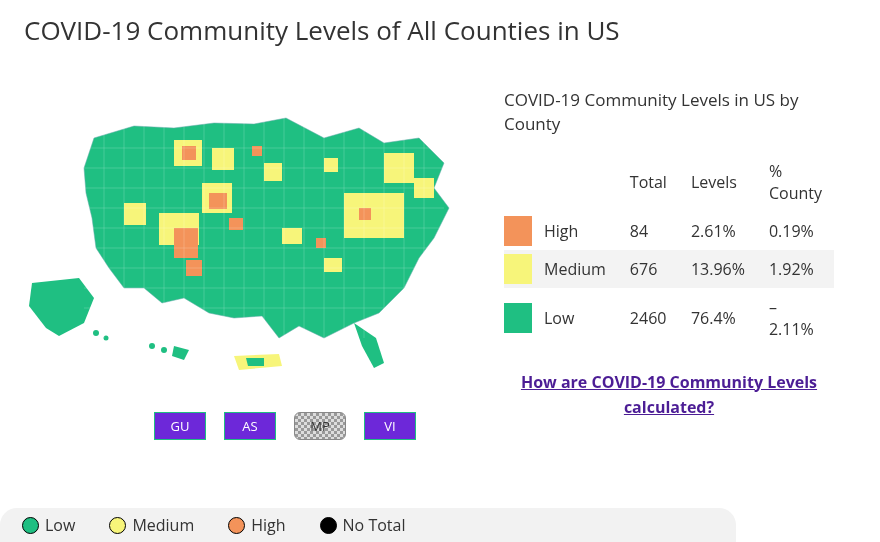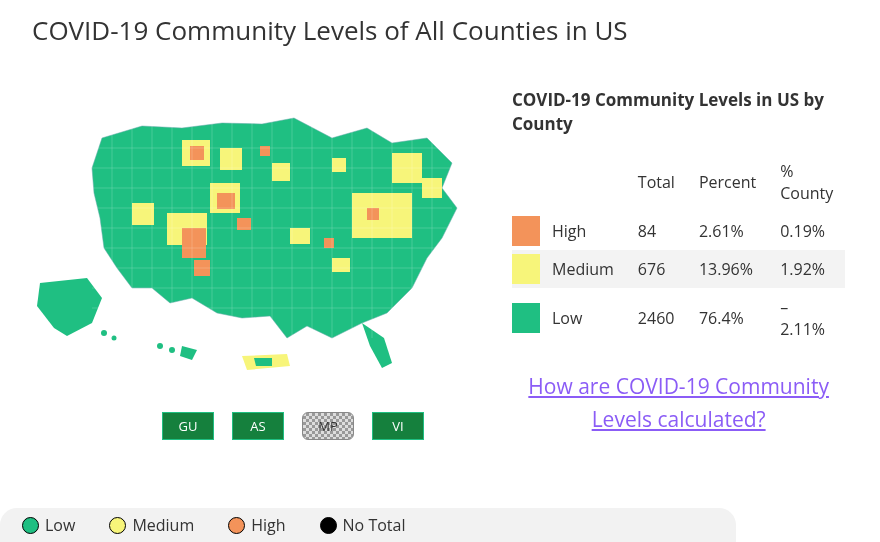--- a/index.html
+++ b/index.html
@@ -1,37 +1,37 @@
 <!DOCTYPE html>
 <html><head>
 <meta charset="utf-8">
 <style>
   html,body{margin:0;padding:0;font-family:"Open Sans","Helvetica Neue",Arial,sans-serif;color:#333;background:#fff;}
-  .page{width:736px;height:542px;position:relative;box-sizing:border-box;padding:12px 20px 0 32px;}
+  .page{width:736px;height:542px;position:relative;box-sizing:border-box;padding:12px 20px 0 24px;}
   .title{font-size:26px;font-weight:400;color:#333;margin:0 0 40px 0;}
   .content{display:flex;align-items:flex-start;}
   .map-col{width:480px;}
   .map-box{position:relative;width:460px;height:300px;}
   .map-svg{width:460px;height:300px;}
   .terr-row{display:flex;gap:18px;margin:24px 0 0 130px;}
   .terr{width:52px;height:28px;display:flex;align-items:center;justify-content:center;font-size:13px;border:1px solid #888;box-sizing:border-box;}
-  .terr.low{background:#15803d;color:#fff;border-color:#1fbf82;}
+  .terr.low{background:#6d28d9;color:#fff;border-color:#1fbf82;}
   .terr.nodata{background:repeating-conic-gradient(#999 0 25%,#ddd 0 50%) 0 0/6px 6px;color:#333;border-radius:6px;}
   .side{flex:1;padding-left:20px;padding-top:0;}
-  .side-title{font-size:17px;color:#333;margin:0 0 20px 0;line-height:1.4;font-weight:700;}
+  .side-title{font-size:17px;color:#333;margin:0 0 20px 0;line-height:1.4;font-weight:400;}
   table.levels{border-collapse:collapse;font-size:16px;color:#333;}
   table.levels th{font-weight:400;text-align:left;padding:4px 12px 8px 12px;color:#333;}
   table.levels td{padding:8px 12px;}
   .swatch-cell{width:28px;padding:0!important;}
   .swatch{width:28px;height:30px;display:block;}
   .sw-high{background:#f3935a;}
   .sw-med{background:#f7f57a;}
   .sw-low{background:#1fbf82;}
   tr.row-med td{background:#f3f3f3;}
-  .calc-link{display:block;text-align:center;color:#8b5cf6;text-decoration:underline;font-size:21px;margin-top:22px;line-height:1.6;}
+  .calc-link{display:block;text-align:center;color:#4c1d95;text-decoration:underline;font-size:16px;margin-top:22px;line-height:1.6;font-weight:bold;}
   .legend{position:absolute;left:0;bottom:0;width:100%;height:34px;background:#f2f2f2;border-radius:17px 17px 0 0;display:flex;align-items:center;gap:34px;padding-left:22px;box-sizing:border-box;font-size:16px;color:#333;}
   .legend-item{display:flex;align-items:center;gap:6px;}
   .dot{width:17px;height:17px;border-radius:50%;border:1px solid #000;box-sizing:border-box;}
   .dot.low{background:#1fbf82;}
   .dot.med{background:#f7f57a;}
   .dot.high{background:#f3935a;}
   .dot.nodata{background:#000;}
 </style>
 </head>
 <body>
@@ -106,21 +106,21 @@
     </div>
 
     <div class="side">
       <div class="side-title">COVID-19 Community Levels in US by County</div>
       <table class="levels">
         <tbody>
             <tr>
           <th class="swatch-cell"></th>
           <th></th>
           <th>Total</th>
-          <th>Percent</th>
+          <th>Levels</th>
           <th>% County</th>
         </tr>
         <tr class="row-high">
           <td class="swatch-cell">
                 <span class="swatch sw-high"></span>
               </td>
           <td>High</td>
           <td>84</td>
           <td>2.61%</td>
           <td>0.19%</td>

